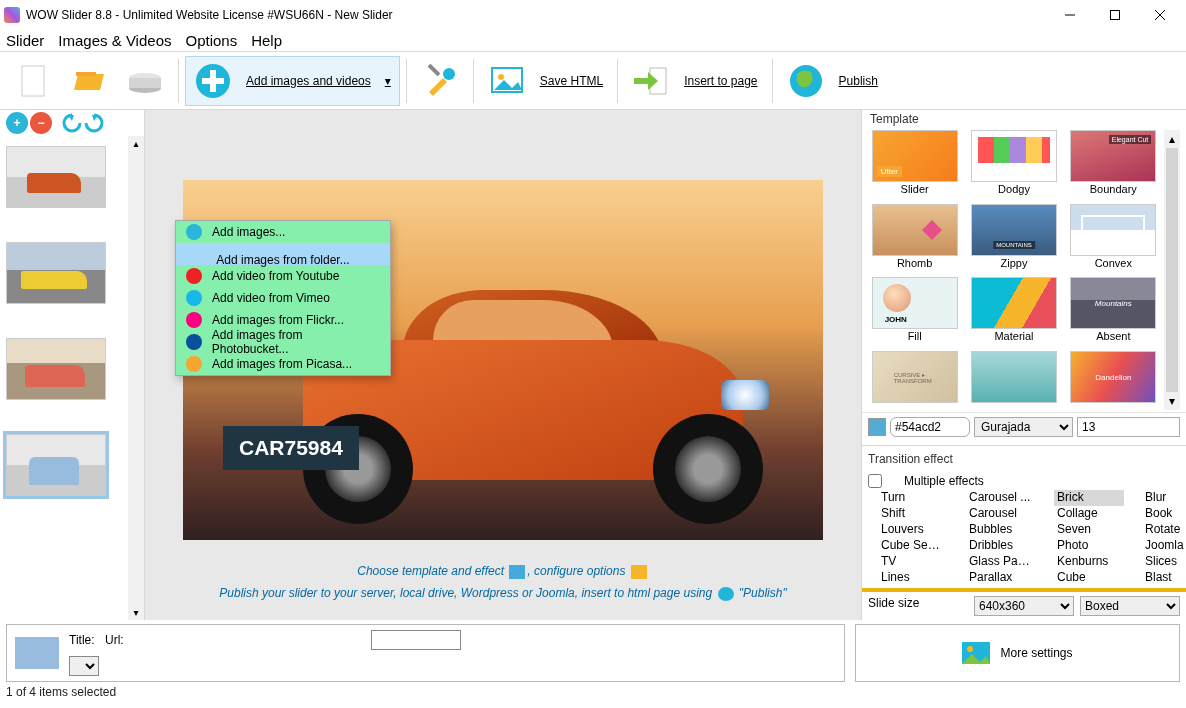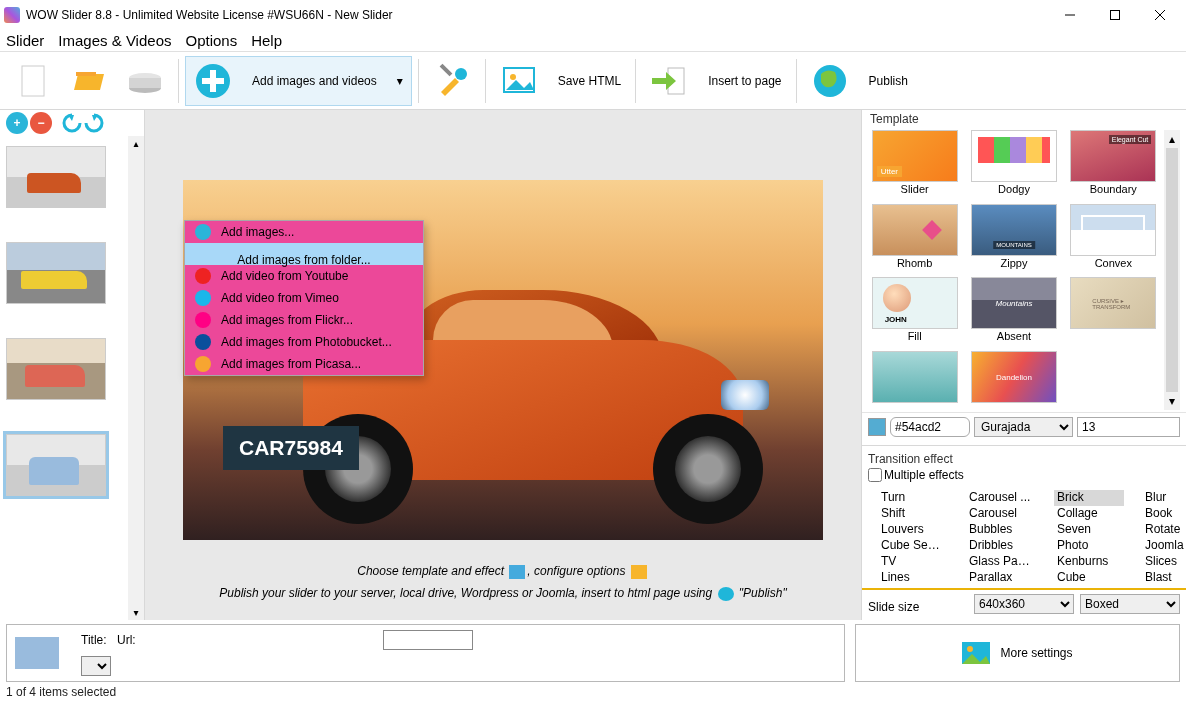--- a/index.html
+++ b/index.html
@@ -11,21 +11,21 @@
 .titlebar .title { flex: 1; color: #000; font-size: 12px; }
 .win-controls { display: flex; gap: 0; }
 .win-btn { width: 45px; height: 28px; display: flex; align-items: center; justify-content: center; color: #000; }
 
 
 .menubar { height: 22px; display: flex; align-items: center; padding: 0 6px; gap: 14px; border-bottom: 1px solid #e0e0e0; }
 .menubar span { font-size: 15px; cursor: default; }
 
 
 .toolbar { height: 58px; display: flex; align-items: center; padding: 0 6px; gap: 2px; border-bottom: 1px solid #d8d8d8; }
-.tool-btn { display: flex; align-items: center; gap: 20px; padding: 4px 8px; height: 50px; }
+.tool-btn { display: flex; align-items: center; gap: 14px; padding: 4px 8px; height: 50px; text-decoration: underline; }
 .tool-sep { width: 1px; height: 44px; background: #d8d8d8; margin: 0 4px; }
 .add-btn { background: #e8f4fb; border: 1px solid #b0d8ef; }
 
 
 .content { display: flex; height: 510px; position: relative; }
 
 
 .left-panel { width: 145px; background: #fff; border-right: 1px solid #d8d8d8; display: flex; flex-direction: column; }
 .left-tools { height: 26px; display: flex; align-items: center; gap: 2px; padding: 2px 6px; }
 .circ-btn { width: 22px; height: 22px; border-radius: 50%; display: flex; align-items: center; justify-content: center; color: #fff; font-weight: bold; }
@@ -53,57 +53,57 @@
 .car-body { position:absolute; left:120px; top:160px; width:440px; height:140px; background: linear-gradient(160deg,#e87030,#c04010); border-radius: 60px 100px 10px 10px / 40px 60px 10px 10px; }
 .car-roof { position:absolute; left:220px; top:110px; width:260px; height:70px; background: linear-gradient(160deg,#d06020,#a03008); border-radius: 80px 120px 0 0 / 60px 70px 0 0; }
 .car-window { position:absolute; left:250px; top:120px; width:180px; height:56px; background:#e8a060; border-radius: 40px 70px 4px 4px / 40px 50px 4px 4px; }
 .wheel { position:absolute; bottom:16px; width:110px; height:110px; background:#111; border-radius:50%; }
 .wheel::after { content:""; position:absolute; inset:22px; border-radius:50%; background: radial-gradient(circle,#999 30%,#333 70%); }
 .wheel.front { right:60px; }
 .wheel.rear { left:120px; }
 .headlight { position:absolute; right:54px; top:200px; width:48px; height:30px; background: radial-gradient(circle,#fff,#ace 60%,#468); border-radius:6px; }
 .caption-box { position:absolute; left:40px; bottom:70px; background:#1f3542; color:#fff; padding:10px 16px; font-size:21px; font-weight:600; }
 
-.hint { text-align:center; color:#000000; margin-top:20px; font-size:13px; line-height:1.7; font-style: italic; }
+.hint { text-align:center; color:#0369a1; margin-top:20px; font-size:13px; line-height:1.7; font-style: italic; }
 .hint .icon-inline { display:inline-block; width:16px; height:14px; background:#4ad; vertical-align:middle; margin:0 2px; }
 
 
-.dropdown { position: absolute; left: 175px; top: 110px; width: 240px; background: #ec4899; border: 1px solid #a8a8a8; box-shadow: 2px 4px 8px rgba(0,0,0,0.25); z-index: 50; margin-left: 9px; }
+.dropdown { position: absolute; left: 175px; top: 110px; width: 216px; background: #86efac; border: 1px solid #a8a8a8; box-shadow: 2px 4px 8px rgba(0,0,0,0.25); z-index: 50; }
 .dropdown .dd-item { display: flex; align-items: center; gap: 10px; height: 22px; padding: 0 10px; }
 .dropdown .dd-item.highlight { background: #a8d8f8; flex-direction: column; }
 .dd-icon { width: 16px; height: 16px; border-radius: 50%; display: flex; align-items: center; justify-content: center; font-size: 10px; color: #fff; }
 
 
 .right-panel { width: 325px; background: #fff; border-left: 1px solid #d8d8d8; display: flex; flex-direction: column; }
 .section-label { padding: 2px 8px; font-size: 12px; color: #333; }
 .template-grid { display: flex; padding: 2px 6px; gap: 2px; }
 .tg-scroll { flex: 1; display: grid; grid-template-columns: repeat(3,1fr); gap: 2px 6px; height: 280px; padding-right: 2px; }
 .tg-cell { display: flex; flex-direction: column; align-items: center; }
 .tg-thumb { width: 86px; height: 52px; background: #7ab; position: relative; border:1px solid #ccc; }
 .tg-label { font-size: 11px; margin-top: 1px; }
 .right-scroll { width: 16px; background: #f1f1f1; display:flex; flex-direction:column; align-items:center; justify-content:space-between; padding:2px 0; }
 .template-footer { display: flex; gap: 4px; padding: 4px 6px; align-items: center; border-top:1px solid #e4e4e4; }
 .color-swatch { width: 18px; height: 18px; background: #54acd2; border: 1px solid #999; }
 .tf-input { flex: 1; border: 1px solid #aaa; height: 20px; padding: 0 4px; }
 .tf-select { border: 1px solid #aaa; height: 20px; padding: 0 2px; }
 
 .effect-section { border-top: 1px solid #d8d8d8; margin-top: 4px; padding: 4px 6px 2px 6px; }
-.check-row { display: flex; align-items: flex-start; gap: 2px; height: 20px; }
+.check-row { display: flex; align-items: flex-end; gap: 22px; height: 20px; }
 .check-row input { width: 14px; height: 14px; }
 .effect-grid { display: flex; gap: 2px; padding: 2px 0 0 10px; }
 .effect-cols { display: grid; grid-template-columns: repeat(4, 70px); grid-auto-rows: 16px; gap: 0 18px; flex: 1; }
 .effect-cols span { font-size: 12px; cursor: default; padding:0 3px; white-space:nowrap; overflow:hidden; text-overflow:ellipsis; }
 .effect-cols span.sel { background: #d8d8d8; }
 
-.slidesize-row { display: flex; align-items: flex-end; gap: 6px; padding: 4px 6px; border-top:2px solid #eab308; }
+.slidesize-row { display: flex; align-items: flex-start; gap: 6px; padding: 4px 6px; border-top:4px solid #eab308; }
 .slidesize-row select { border: 1px solid #aaa; height: 20px; }
 
 
 .prop-bar { height: 58px; margin: 4px 6px 0 6px; display: flex; gap: 10px; }
-.prop-left { flex: 1; border: 1px solid #b8b8b8; display: flex; align-items: center; padding: 4px 8px; gap: 22px; }
+.prop-left { flex: 1; border: 1px solid #b8b8b8; display: flex; align-items: center; padding: 4px 8px; gap: 10px; }
 .prop-thumb { width: 44px; height: 32px; background:#9bd; }
 .prop-fields { display: grid; grid-template-columns: 30px 260px 90px; grid-template-rows: 22px 22px; gap: 4px 6px; align-items: center; }
 .prop-fields input, .prop-fields select { border: 1px solid #888; height: 20px; padding: 0 4px; width: 100%; }
 .prop-right { width: 325px; border: 1px solid #b8b8b8; display: flex; align-items: center; justify-content: center; gap: 10px; }
 
 
 .status { height: 20px; padding: 0 6px; display: flex; align-items: center; color: #222; font-size: 12px; }
 
 
 .svg-icon { width: 38px; height: 38px; }
@@ -303,20 +303,24 @@
           </div>
           <div class="tg-cell">
             <div class="tg-thumb t-convex"></div>
             <div class="tg-label">Convex</div>
           </div>
           <div class="tg-cell">
             <div class="tg-thumb t-fill"></div>
             <div class="tg-label">Fill</div>
           </div>
           <div class="tg-cell">
+            <div class="tg-thumb t-material"></div>
+            <div class="tg-label">Material</div>
+          </div>
+          <div class="tg-cell">
             <div class="tg-thumb t-absent"></div>
             <div class="tg-label">Absent</div>
           </div>
           <div class="tg-cell">
             <div class="tg-thumb t-cursive"></div>
             <div class="tg-label"></div>
           </div>
           <div class="tg-cell">
             <div class="tg-thumb t-teal"></div>
             <div class="tg-label"></div>

